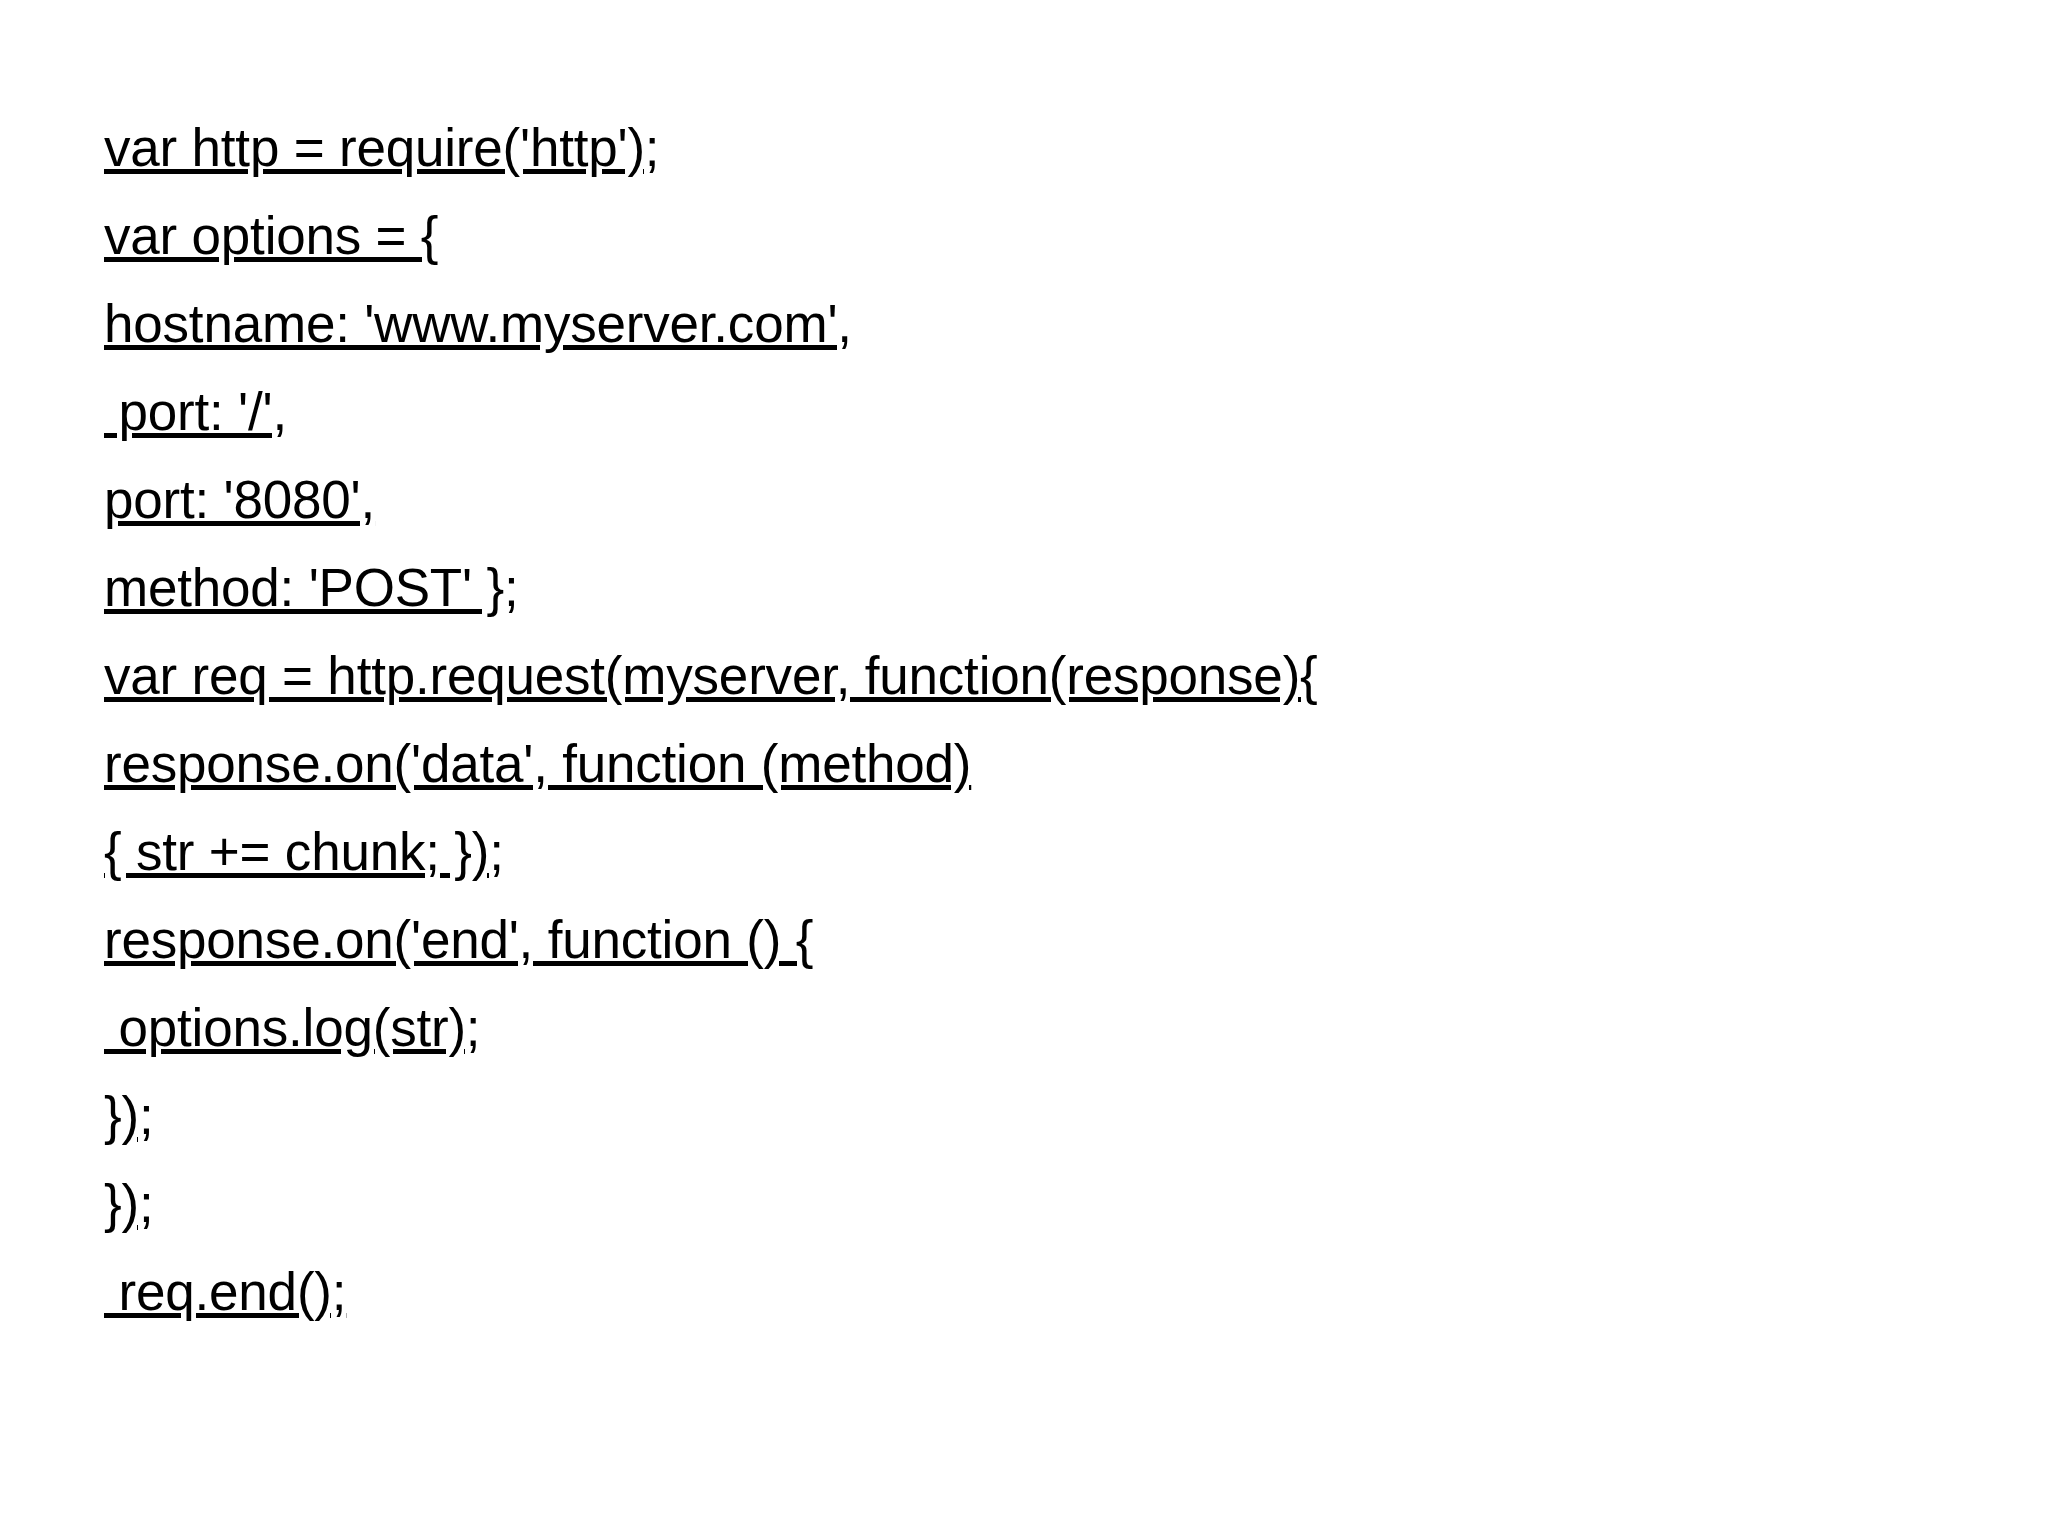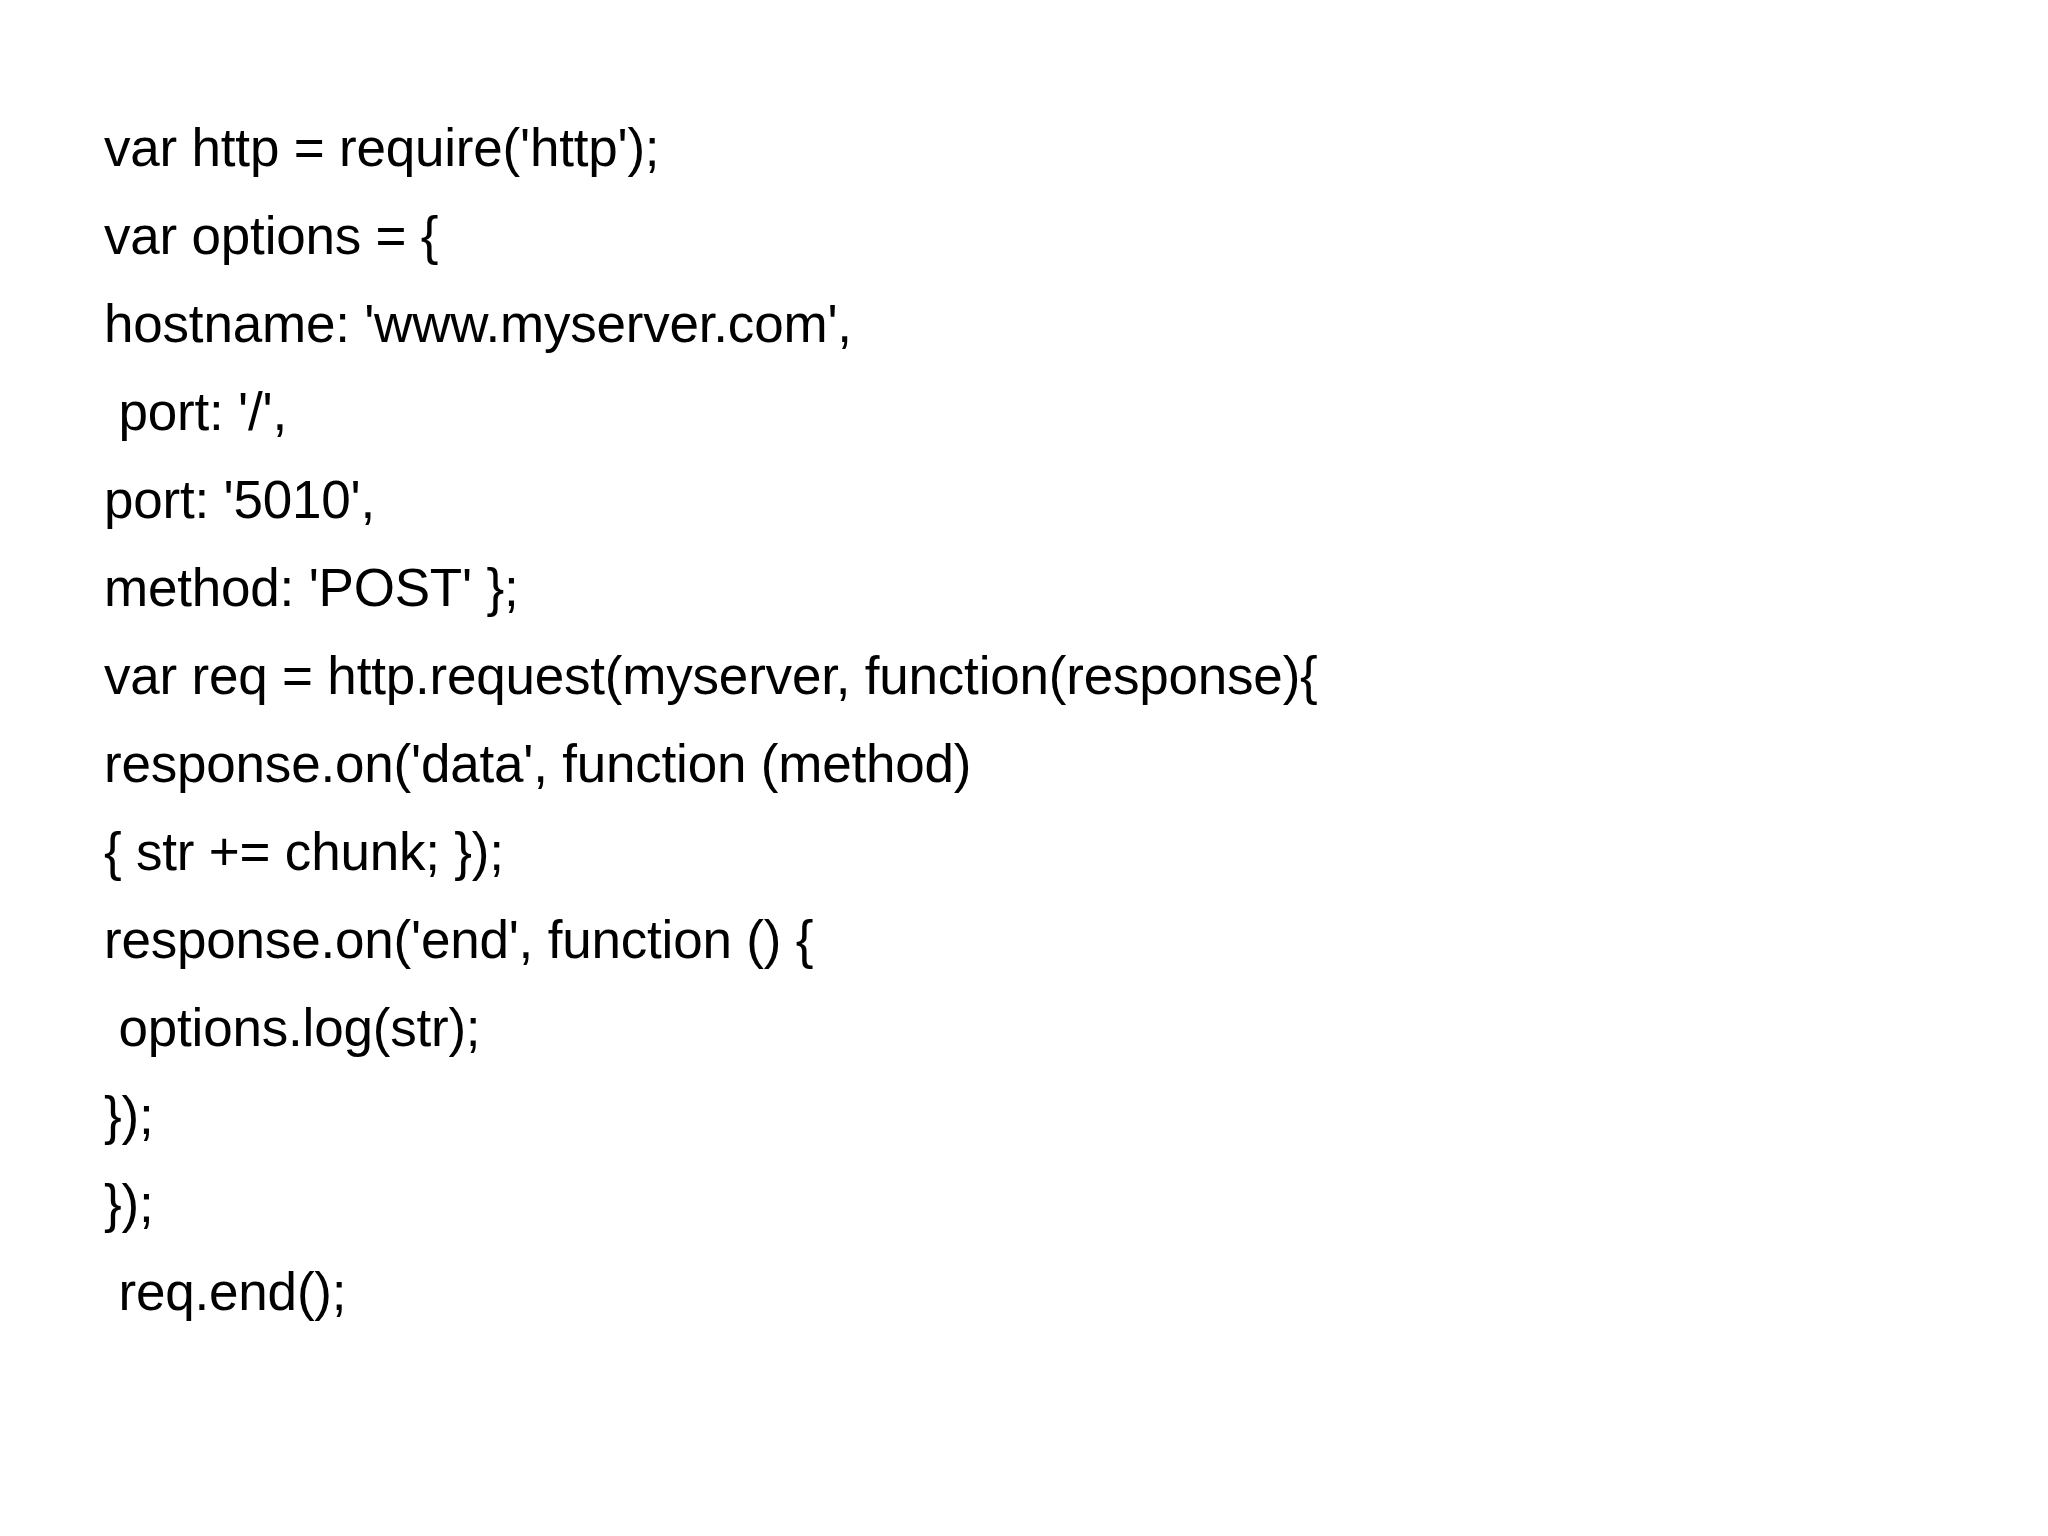--- a/index.html
+++ b/index.html
@@ -29,33 +29,34 @@
     font-family: "Liberation Sans", sans-serif;
     font-size: 53px;
     line-height: 88px;
     color: #000000;
     white-space: pre;
     letter-spacing: -0.2px;
     font-weight: 400;
     margin: 0;
     padding: 0;
     text-rendering: optimizeLegibility;
+    text-decoration: underline;
   }
 </style>
 </head>
 <body>
 
 <div class="slide">
   <div class="code-block">
 
     <div class="code-line">var http = require('http');</div>
     <div class="code-line">var options = {</div>
     <div class="code-line">hostname: 'www.myserver.com',</div>
     <div class="code-line"> port: '/',</div>
-    <div class="code-line">port: '5010',</div>
+    <div class="code-line">port: '8080',</div>
     <div class="code-line">method: 'POST' };</div>
     <div class="code-line">var req = http.request(myserver, function(response){</div>
     <div class="code-line">response.on('data', function (method)</div>
     <div class="code-line">{ str += chunk; });</div>
     <div class="code-line">response.on('end', function () {</div>
     <div class="code-line"> options.log(str);</div>
     <div class="code-line">});</div>
     <div class="code-line">});</div>
     <div class="code-line"> req.end();</div>
 

